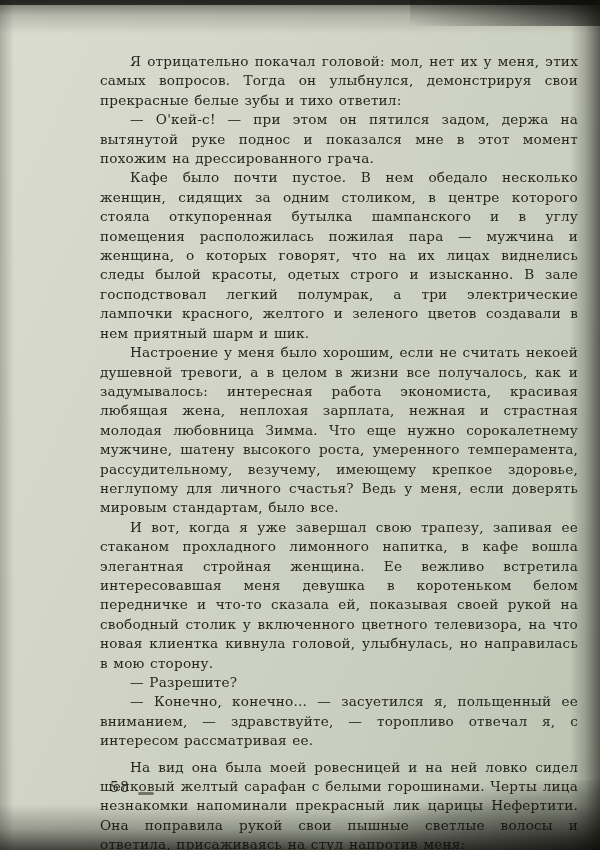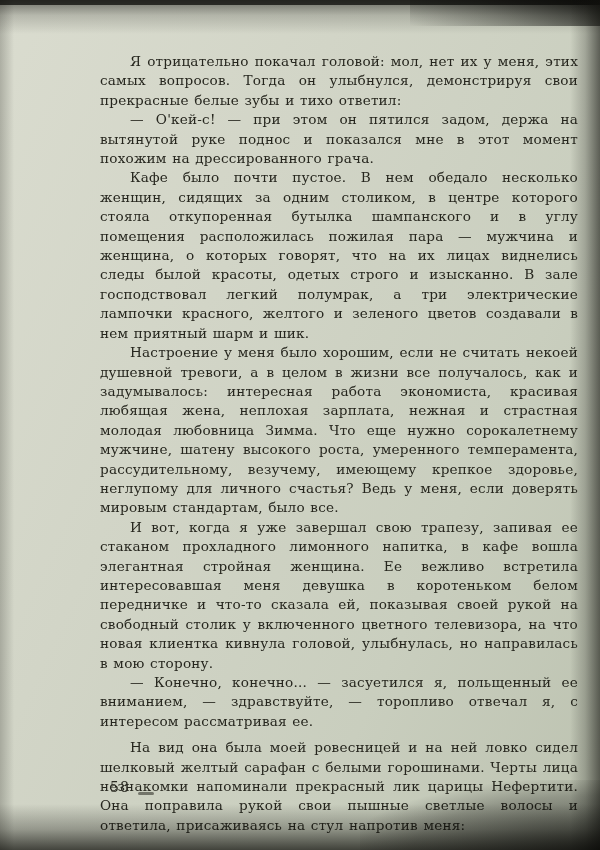--- a/index.html
+++ b/index.html
@@ -51,20 +51,21 @@
 <body>
 
 <div class="scan">
 
   <div class="text-block">
     <p>Я отрицательно покачал головой: мол, нет их у меня, этих самых вопросов. Тогда он улыбнулся, демонстрируя свои прекрасные белые зубы и тихо ответил:</p>
     <p>— О'кей-с! — при этом он пятился задом, держа на вытянутой руке поднос и показался мне в этот момент похожим на дрессированного грача.</p>
     <p>Кафе было почти пустое. В нем обедало несколько женщин, сидящих за одним столиком, в центре которого стояла откупоренная бутылка шампанского и в углу помещения расположилась пожилая пара — мужчина и женщина, о которых говорят, что на их лицах виднелись следы былой красоты, одетых строго и изысканно. В зале господствовал легкий полумрак, а три электрические лампочки красного, желтого и зеленого цветов создавали в нем приятный шарм и шик.</p>
     <p>Настроение у меня было хорошим, если не считать некоей душевной тревоги, а в целом в жизни все получалось, как и задумывалось: интересная работа экономиста, красивая любящая жена, неплохая зарплата, нежная и страстная молодая любовница Зимма. Что еще нужно сорокалетнему мужчине, шатену высокого роста, умеренного темперамента, рассудительному, везучему, имеющему крепкое здоровье, неглупому для личного счастья? Ведь у меня, если доверять мировым стандартам, было все.</p>
     <p>И вот, когда я уже завершал свою трапезу, запивая ее стаканом прохладного лимонного напитка, в кафе вошла элегантная стройная женщина. Ее вежливо встретила интересовавшая меня девушка в коротеньком белом передничке и что-то сказала ей, показывая своей рукой на свободный столик у включенного цветного телевизора, на что новая клиентка кивнула головой, улыбнулась, но направилась в мою сторону.</p>
+    <p>— Разрешите?</p>
     <p>— Конечно, конечно... — засуетился я, польщенный ее вниманием, — здравствуйте, — торопливо отвечал я, с интересом рассматривая ее.</p>
     <p class="gap">На вид она была моей ровесницей и на ней ловко сидел шелковый желтый сарафан с белыми горошинами. Черты лица незнакомки напоминали прекрасный лик царицы Нефертити. Она поправила рукой свои пышные светлые волосы и ответила, присаживаясь на стул напротив меня:</p>
 
   </div>
 
   <div class="pagenum">58</div>
   <div class="smudge"></div>
 
   <div class="edge edge-left"></div>
   <div class="edge edge-top"></div>

